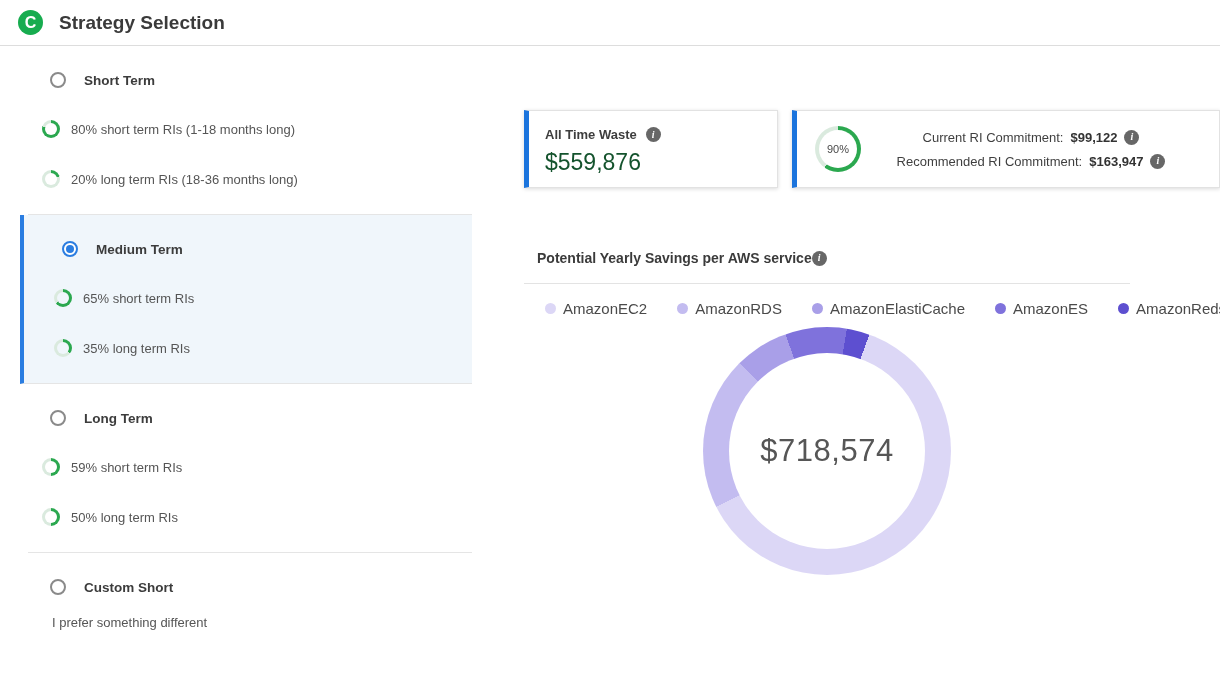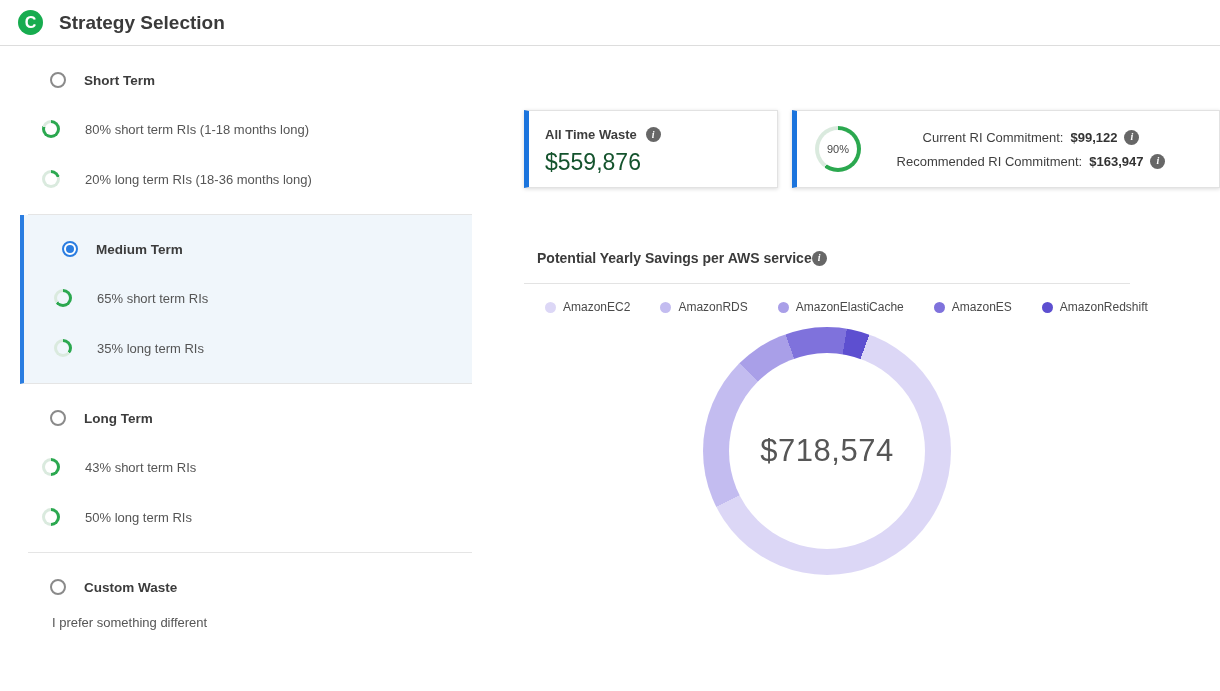--- a/index.html
+++ b/index.html
@@ -25,21 +25,21 @@
   .radio { width:16px; height:16px; border-radius:50%; border:2px solid #8a8a8a;
     background:#fff; flex:none; display:flex; align-items:center; justify-content:center; }
   .radio.checked { border-color:#2a7de1; }
   .radio.checked::after { content:""; width:8px; height:8px; border-radius:50%; background:#2a7de1; }
   .strategy-label { font-size:13.5px; font-weight:bold; color:#3c3c3c; }
   .opt { display:flex; align-items:center; gap:11px; margin-left:14px; margin-top:32px; }
   .ring { width:18px; height:18px; border-radius:50%; flex:none;
     display:flex; align-items:center; justify-content:center; }
   .ring-hole { width:12px; height:12px; border-radius:50%; background:#fff; }
   .selected .ring-hole { background:#f0f6fb; }
-  .opt-label { font-size:13px; color:#555;margin-left:14px; }
+  .opt-label { font-size:13px; color:#555; }
   .custom-desc { font-size:13px; color:#555; margin:20px 0 4px 24px; }
 
   
   .info { width:15px; height:15px; border-radius:50%; background:#676767;
     color:#fff; display:inline-flex; align-items:center; justify-content:center;
     flex:none; cursor:pointer; }
   .info::before { content:"i"; font-family:"Liberation Serif", serif;
     font-style:italic; font-weight:bold; font-size:10px; line-height:1; }
 
   
@@ -61,21 +61,21 @@
   .commit-value { font-weight:bold; color:#333; }
 
   
   .chart-title-row { position:absolute; left:537px; top:250px;
     display:flex; align-items:center; }
   .chart-title { font-size:14px; font-weight:bold; color:#3b3b3b; }
   .chart-divider { position:absolute; left:524px; top:283px; width:606px; height:1px; background:#e3e3e3; }
   .legend { position:absolute; left:545px; top:300px; display:flex; align-items:center; gap:30px; }
   .legend-item { display:flex; align-items:center; gap:7px; cursor:pointer; }
   .legend-dot { width:11px; height:11px; border-radius:50%; flex:none; }
-  .legend-label { font-size:12px; color:#4a4a4a; }
+  .legend-label { font-size:15px; color:#4a4a4a; }
   .donut { position:absolute; left:703px; top:327px; width:248px; height:248px;
     border-radius:50%; display:flex; align-items:center; justify-content:center; }
   .donut-hole { width:196px; height:196px; border-radius:50%; background:#fff;
     display:flex; align-items:center; justify-content:center; }
   .donut-center { font-size:31px; color:#565656; letter-spacing:.5px; }
 </style>
 </head>
 <body>
 
 <div class="header">
@@ -127,34 +127,34 @@
 
   <section class="strategy">
     <div class="strategy-head">
       <span class="radio"></span>
       <span class="strategy-label">Long Term</span>
     </div>
     <div class="opt">
       <span class="ring" style="background: conic-gradient(rgb(43, 168, 79) 50%, rgb(218, 234, 222) 0deg);">
           <span class="ring-hole"></span>
         </span>
-      <span class="opt-label">43% short term RIs</span>
+      <span class="opt-label">59% short term RIs</span>
     </div>
     <div class="opt">
       <span class="ring" style="background: conic-gradient(rgb(43, 168, 79) 50%, rgb(218, 234, 222) 0deg);">
           <span class="ring-hole"></span>
         </span>
       <span class="opt-label">50% long term RIs</span>
     </div>
   </section>
 
   <section class="strategy">
     <div class="strategy-head">
       <span class="radio"></span>
-      <span class="strategy-label">Custom Waste</span>
+      <span class="strategy-label">Custom Short</span>
     </div>
     <div class="custom-desc">I prefer something different</div>
   </section>
 
 </div>
 
 <div class="card card-waste">
   <div class="card-title-row">
     <span class="card-title">All Time Waste</span>
     <span class="info"></span>

